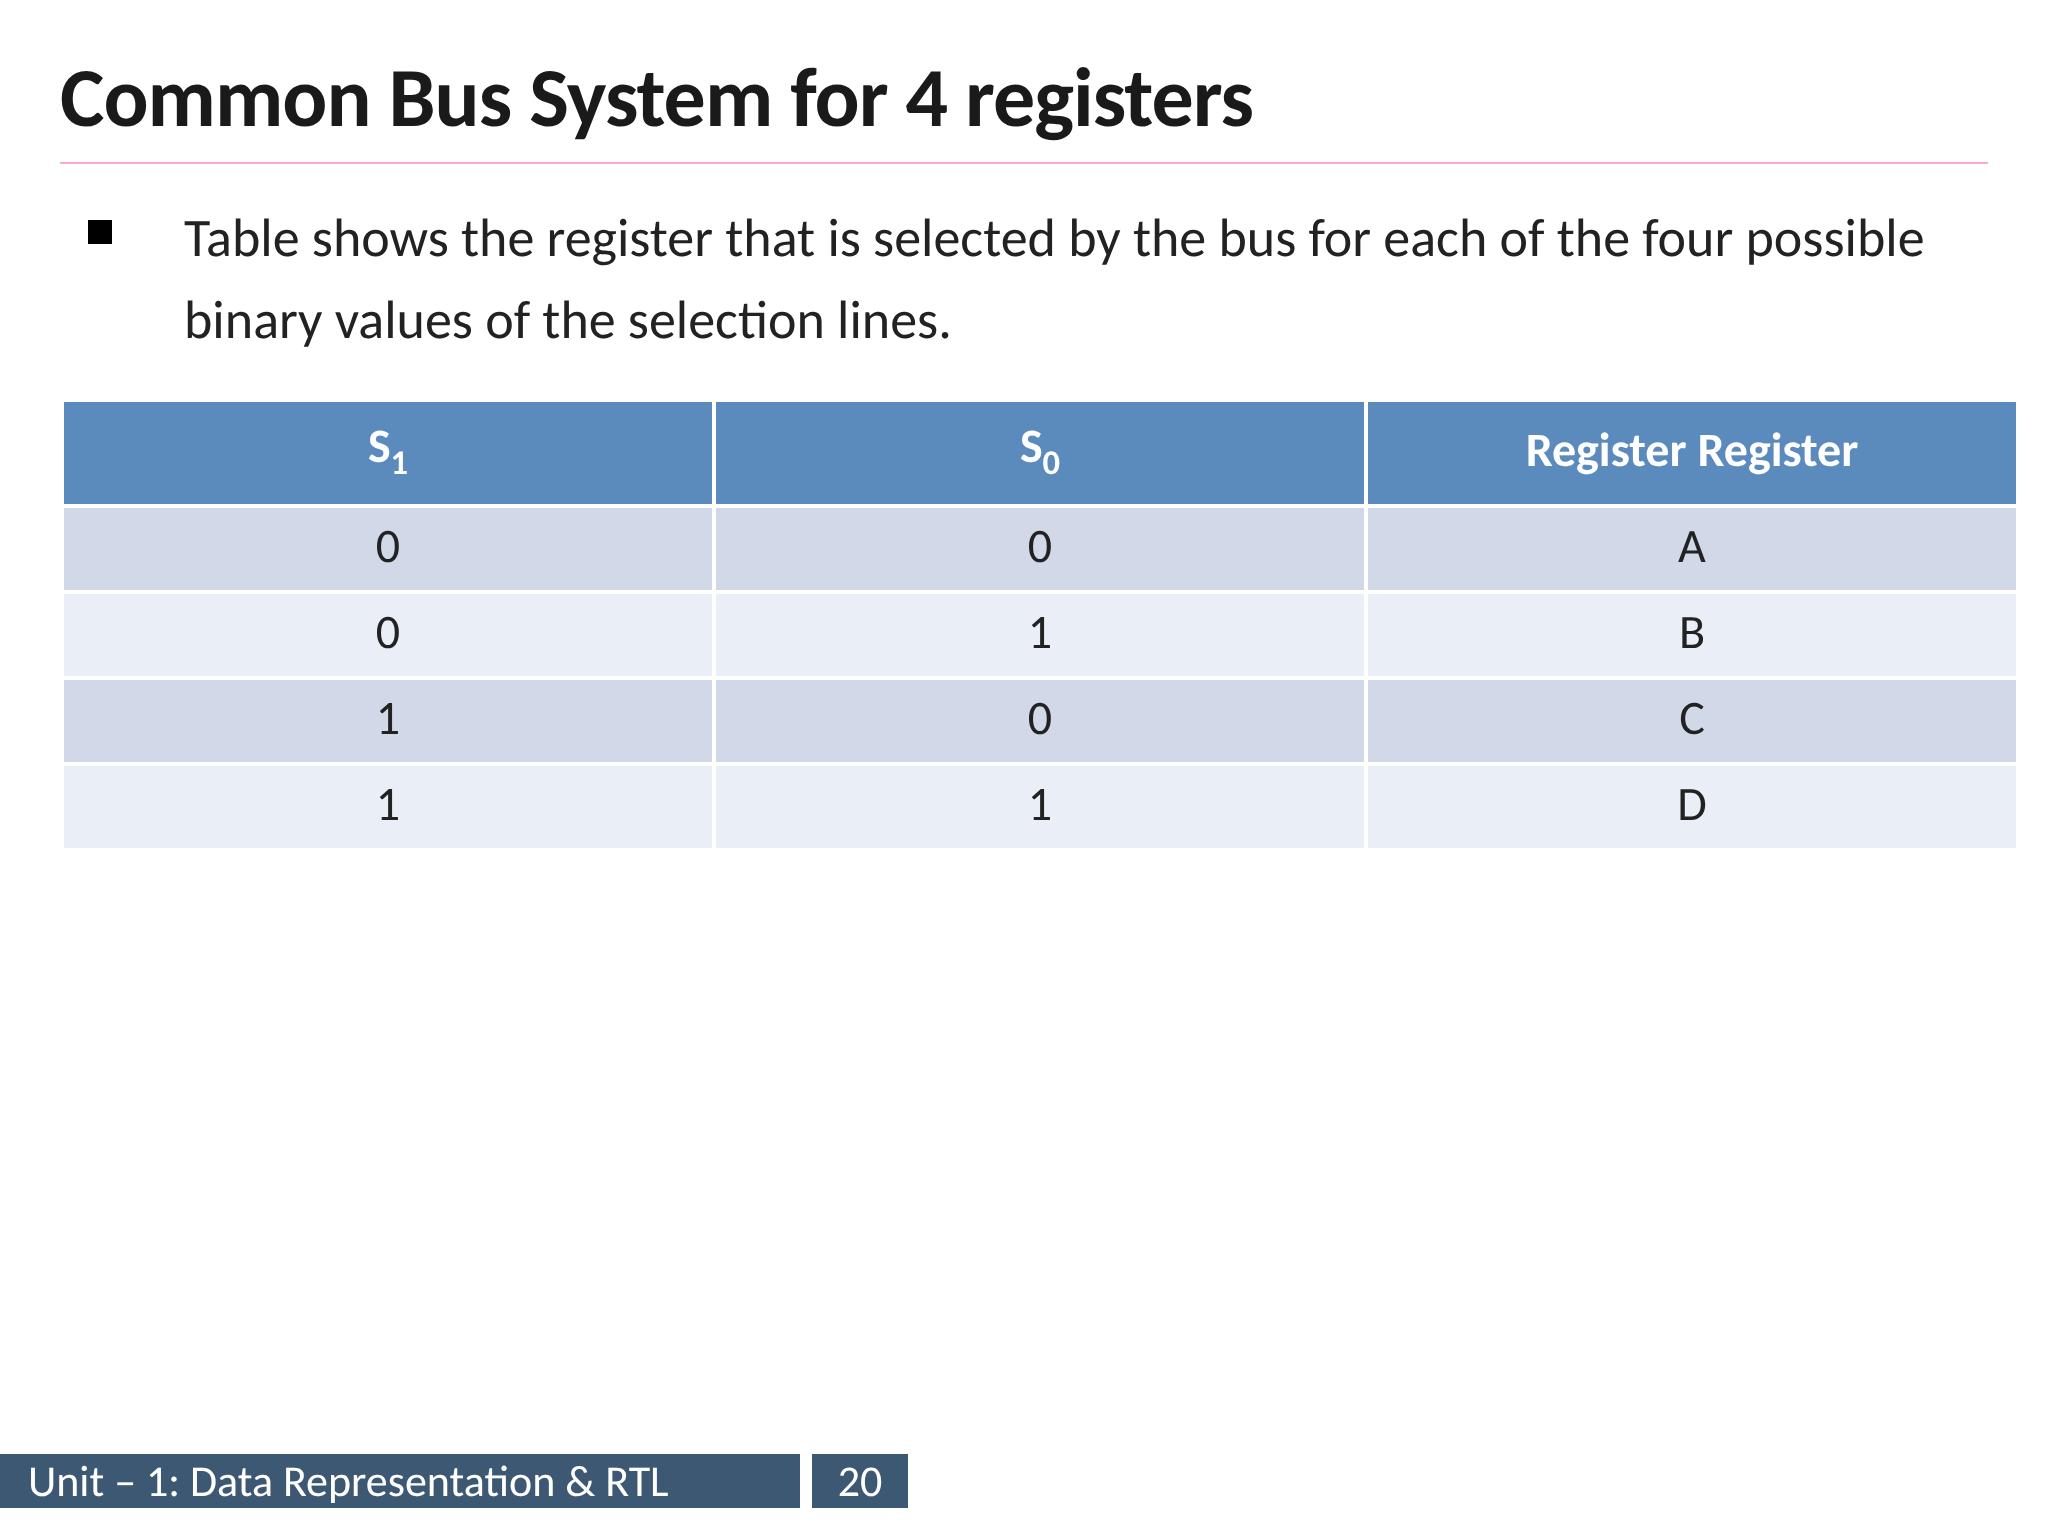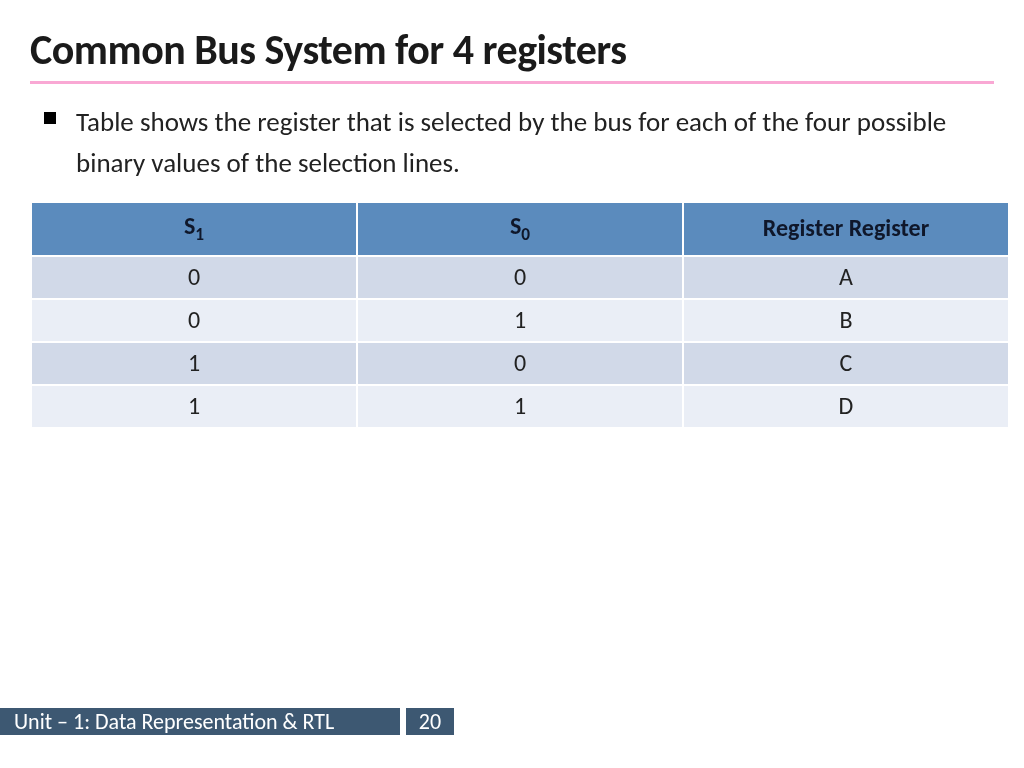--- a/index.html
+++ b/index.html
@@ -1,28 +1,28 @@
 <!DOCTYPE html>
 <html><head>
 <meta charset="utf-8">
 <style>
   * { margin: 0; padding: 0; box-sizing: border-box; }
   html, body { width: 1024px; height: 768px; font-family: "Segoe UI", Calibri, Arial, sans-serif; background: #fff; color: #222; overflow: hidden; }
   .slide { position: relative; width: 1024px; height: 768px; padding: 24px 30px 0 30px; }
-  .title { font-size: 42px; font-weight: 700; color: #1a1a1a; padding-bottom: 6px; border-bottom: 3px solid #f9a8d4; margin-bottom: 18px; letter-spacing: -0.5px; }
-  .bullet-row { display: flex; align-items: flex-start; padding: 0 8px 0 14px; margin-bottom: 18px; }
+  .title { font-size: 42px; font-weight: 700; color: #1a1a1a; padding-bottom: 6px; border-bottom: 1px solid #f9a8d4; margin-bottom: 18px; letter-spacing: -0.5px; }
+  .bullet-row { display: flex; align-items: flex-start; padding: 0 8px 0 14px; margin-bottom: 18px; gap: 16px; }
   .bullet-icon { flex: 0 0 auto; width: 12px; height: 12px; background: #000; margin-top: 10px; margin-right: 20px; }
   .bullet-text { font-size: 27px; line-height: 1.5; color: #222; }
   table.sel { width: 980px; margin-left: 0; border-collapse: separate; border-spacing: 2px 2px; table-layout: fixed; }
-  table.sel th { background: #5b8bbd; color: #0f172a; font-weight: 700; font-size: 24px; padding: 8px 0 10px 0; text-align: center; }
+  table.sel th { background: #5b8bbd; color: #ffffff; font-weight: 700; font-size: 24px; padding: 8px 0 10px 0; text-align: center; }
   table.sel th sub { font-size: 0.72em; vertical-align: sub; }
   table.sel td { text-align: center; font-size: 24px; padding: 5px 0 7px 0; color: #222; }
   tr.odd td  { background: #d1d9e8; }
   tr.even td { background: #eaeef6; }
-  .footer { position: absolute; left: 0; bottom: 14px; height: 46px; display: flex; align-items: flex-start; }
+  .footer { position: absolute; left: 0; bottom: 14px; height: 46px; display: flex; align-items: flex-end; }
   .footer-label { background: #3d5872; color: #fff; font-size: 22px; display: flex; align-items: center; padding: 0 22px 0 14px; min-width: 400px; }
   .footer-page { background: #3d5872; color: #fff; font-size: 22px; display: flex; align-items: center; justify-content: center; width: 48px; margin-left: 6px; }
 </style>
 </head>
 <body>
 
 <div class="slide">
 
   <h1 class="title">Common Bus System for 4 registers</h1>
 

